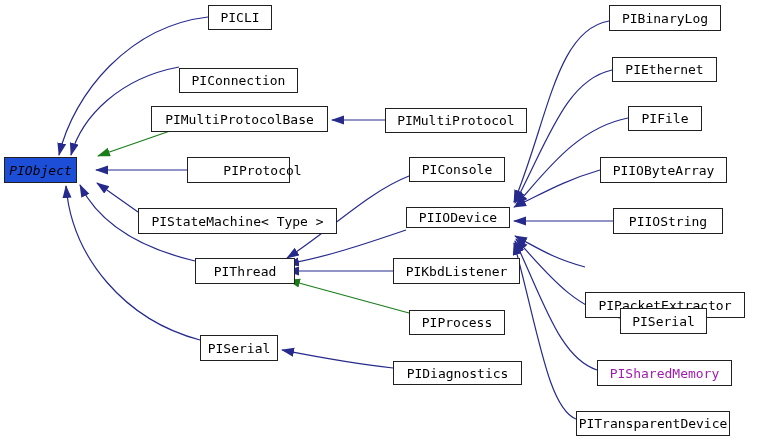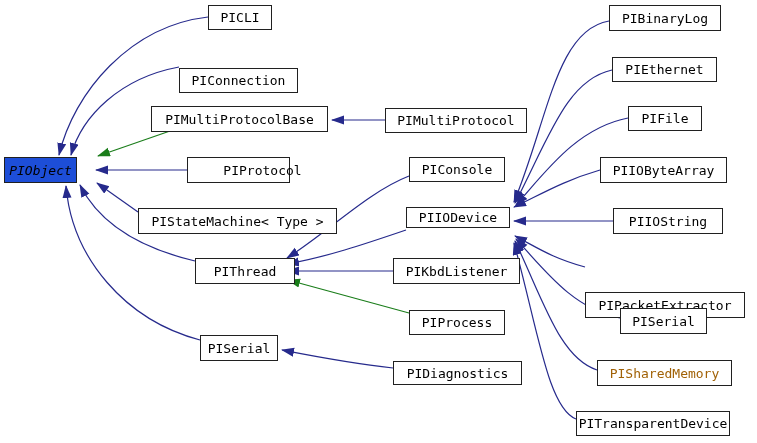--- a/index.html
+++ b/index.html
@@ -95,16 +95,16 @@
       <div class="node" style="left: 393px; top: 258px; width: 127px; height: 26px; border-color: rgb(32, 32, 32); background: rgb(255, 255, 255); color: rgb(0, 0, 0);">PIKbdListener</div>
       <div class="node" style="left: 409px; top: 310px; width: 96px; height: 25px; border-color: rgb(32, 32, 32); background: rgb(255, 255, 255); color: rgb(0, 0, 0);">PIProcess</div>
       <div class="node" style="left: 393px; top: 361px; width: 129px; height: 24px; border-color: rgb(32, 32, 32); background: rgb(255, 255, 255); color: rgb(0, 0, 0);">PIDiagnostics</div>
       <div class="node" style="left: 609px; top: 5px; width: 112px; height: 26px; border-color: rgb(32, 32, 32); background: rgb(255, 255, 255); color: rgb(0, 0, 0);">PIBinaryLog</div>
       <div class="node" style="left: 612px; top: 57px; width: 105px; height: 25px; border-color: rgb(32, 32, 32); background: rgb(255, 255, 255); color: rgb(0, 0, 0);">PIEthernet</div>
       <div class="node" style="left: 628px; top: 106px; width: 74px; height: 25px; border-color: rgb(32, 32, 32); background: rgb(255, 255, 255); color: rgb(0, 0, 0);">PIFile</div>
       <div class="node" style="left: 600px; top: 157px; width: 127px; height: 26px; border-color: rgb(32, 32, 32); background: rgb(255, 255, 255); color: rgb(0, 0, 0);">PIIOByteArray</div>
       <div class="node" style="left: 613px; top: 208px; width: 110px; height: 26px; border-color: rgb(32, 32, 32); background: rgb(255, 255, 255); color: rgb(0, 0, 0);">PIIOString</div>
       <div class="node" style="left: 585px; top: 258px; width: 160px; height: 26px; border-color: rgb(32, 32, 32); background: rgb(255, 255, 255); color: rgb(0, 0, 0); margin-top: 34px;">PIPacketExtractor</div>
       <div class="node" style="left: 620px; top: 308px; width: 87px; height: 26px; border-color: rgb(32, 32, 32); background: rgb(255, 255, 255); color: rgb(0, 0, 0);">PISerial</div>
-      <div class="node" style="left: 597px; top: 360px; width: 135px; height: 26px; border-color: rgb(32, 32, 32); background: rgb(255, 255, 255); color: #a16207;">PISharedMemory</div>
+      <div class="node" style="left: 597px; top: 360px; width: 135px; height: 26px; border-color: rgb(32, 32, 32); background: rgb(255, 255, 255); color: #a21caf;">PISharedMemory</div>
       <div class="node" style="left: 576px; top: 411px; width: 154px; height: 25px; border-color: rgb(32, 32, 32); background: rgb(255, 255, 255); color: rgb(0, 0, 0);">PITransparentDevice</div>
     </div>
 </div>
 
 </body></html>

